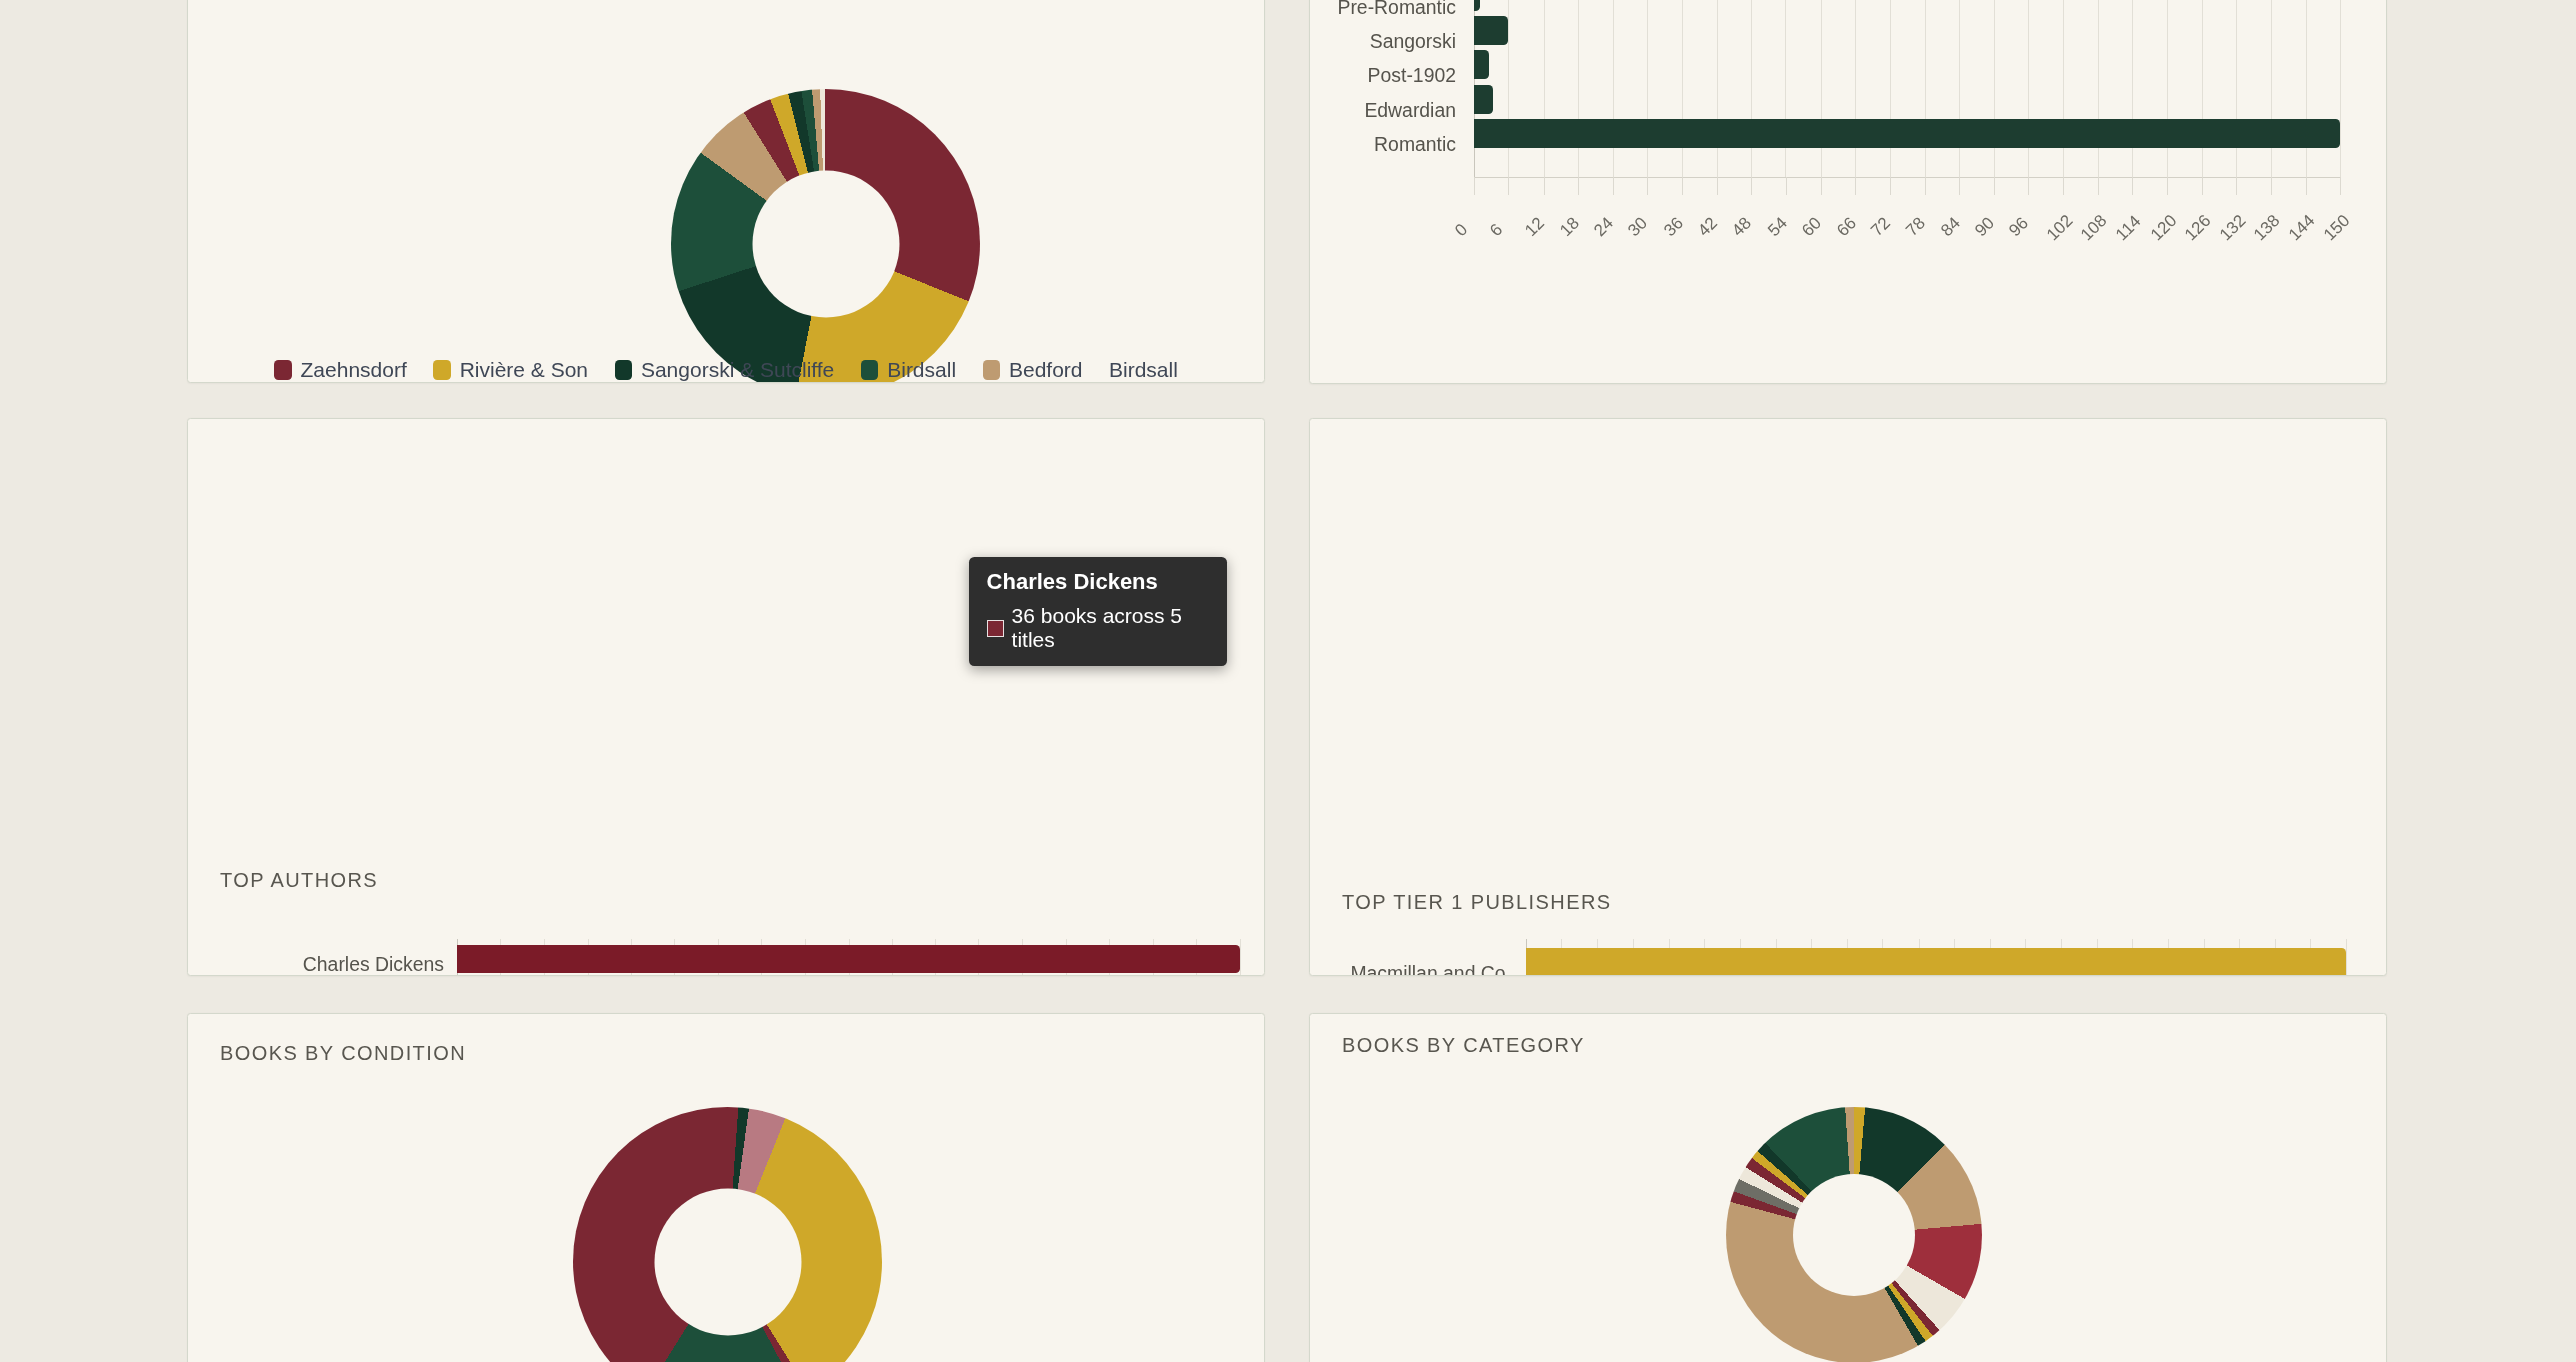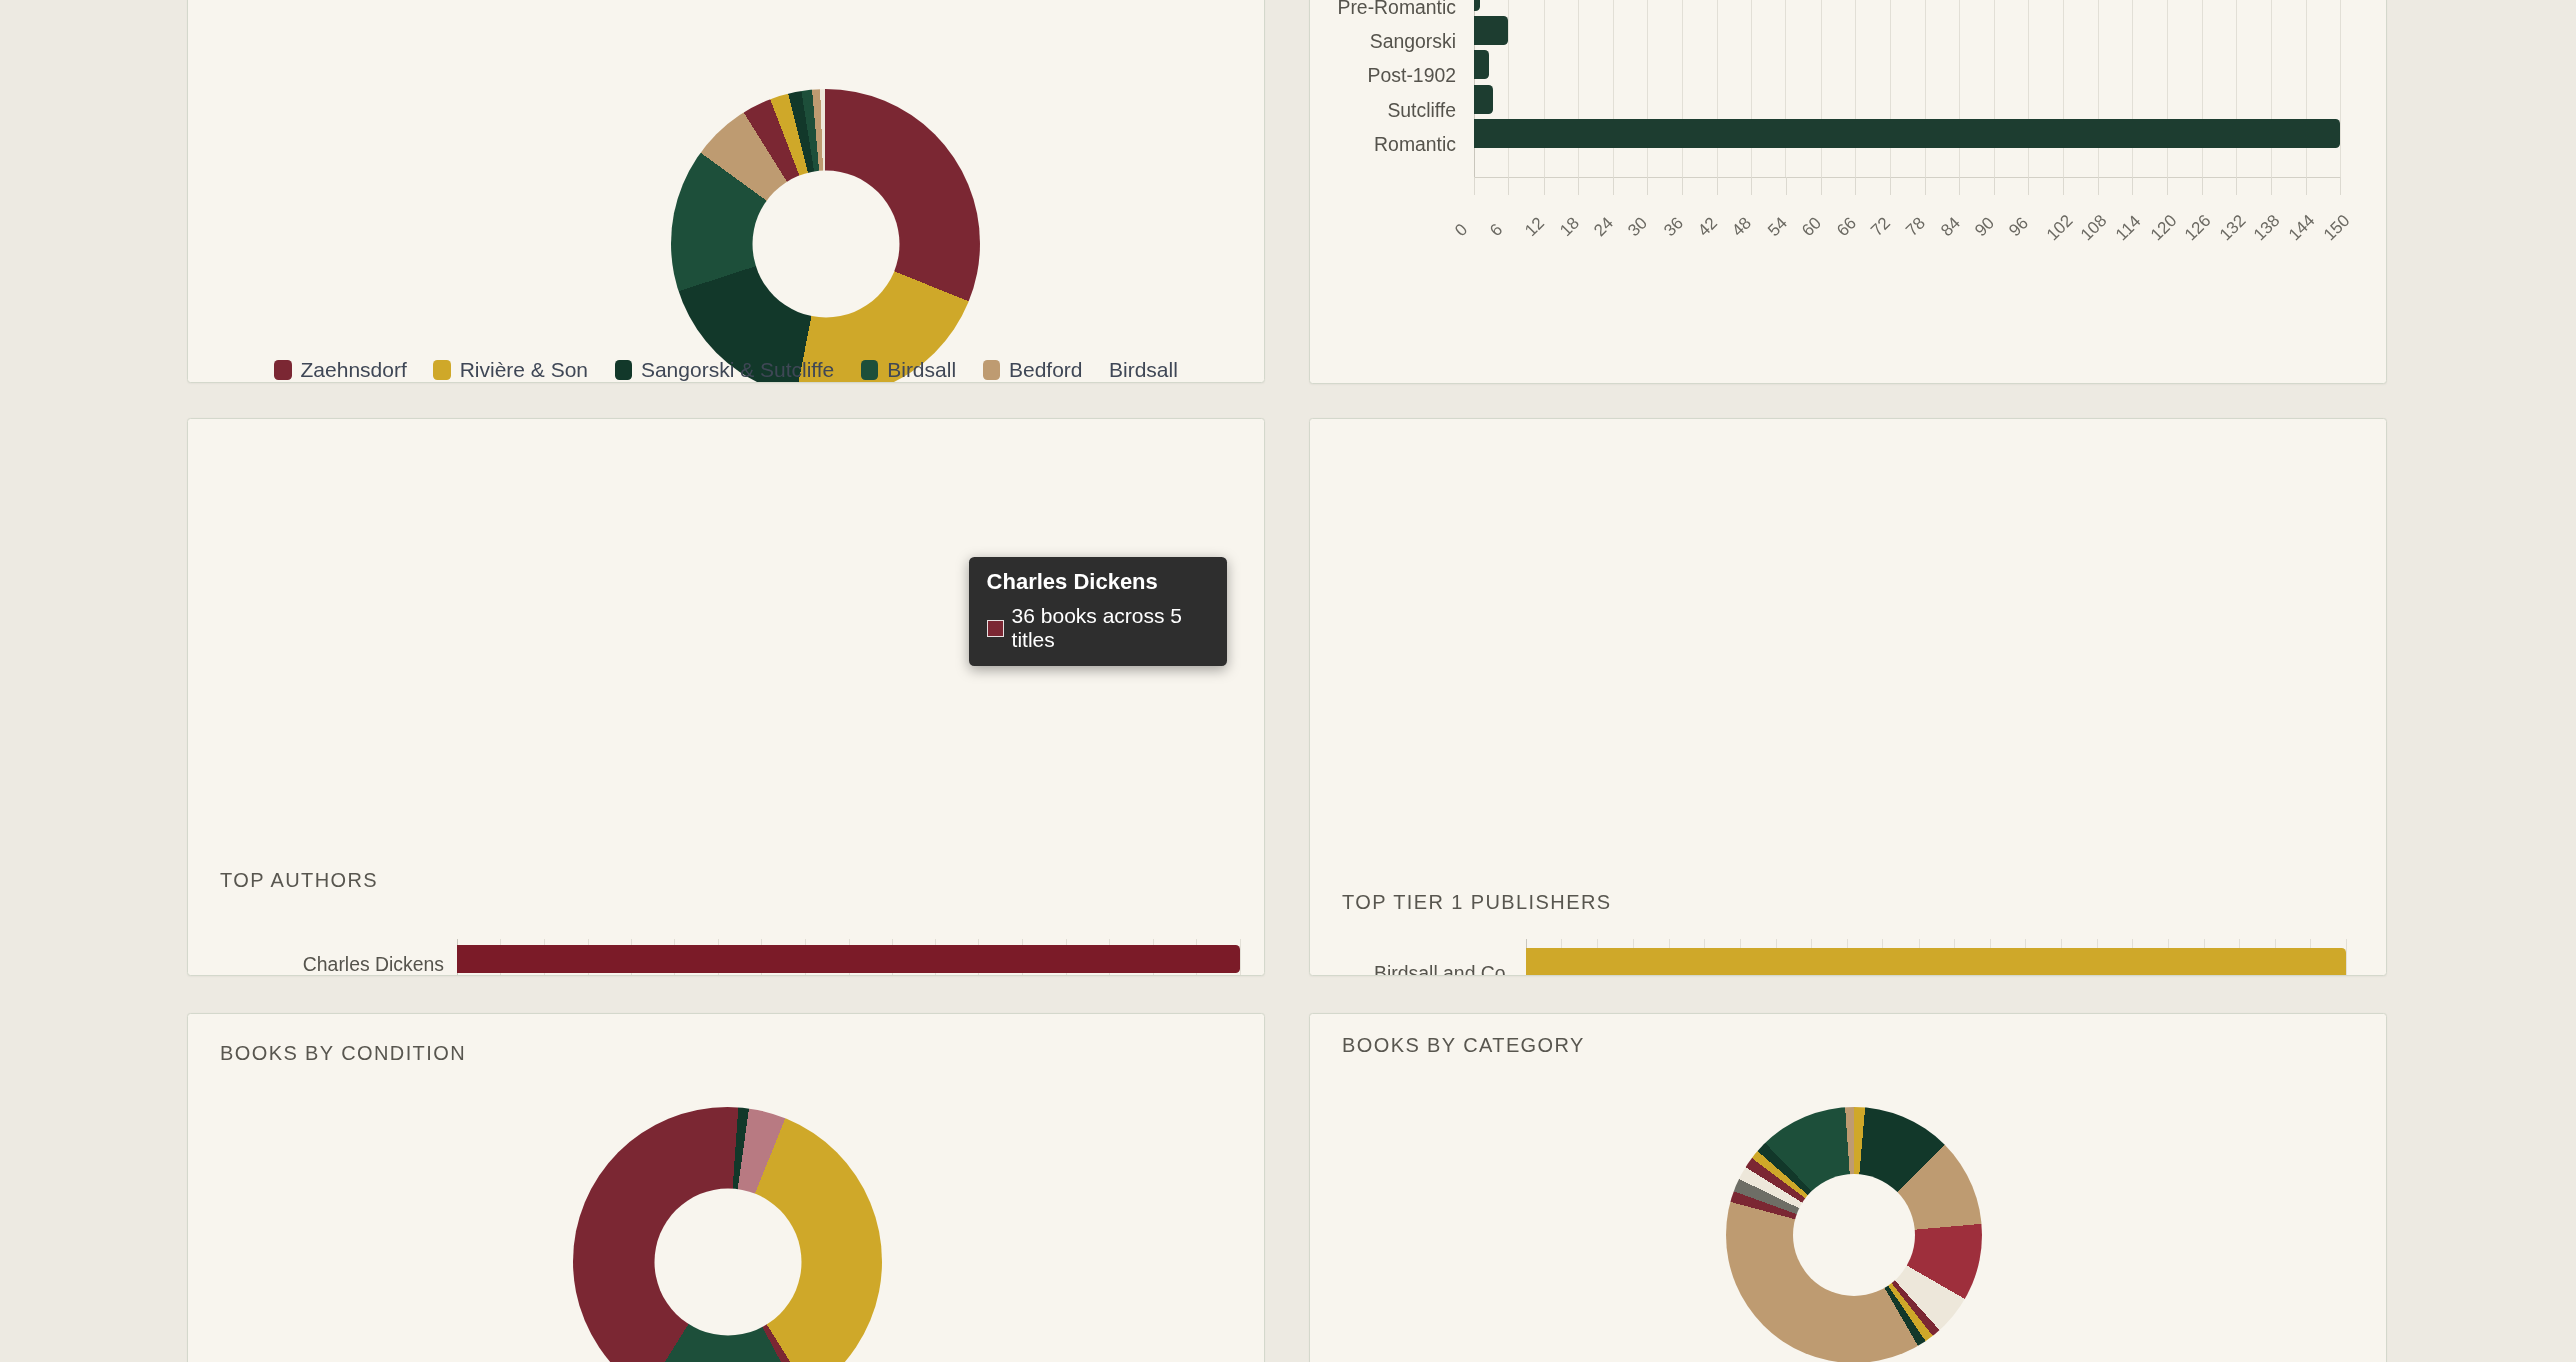--- a/index.html
+++ b/index.html
@@ -123,21 +123,21 @@
 
     </div>
   </div>
 
   <div class="card" style="left:1309px; top:-300px; width:1078px; height:684px;">
     <div class="barchart" style="left:0; top:0; width:1078px; height:684px;">
 
       <div class="bc-label" style="top:295px; width:146px; left:0;">Pre-Romantic</div>
       <div class="bc-label" style="top:329px; width:146px; left:0;">Sangorski</div>
       <div class="bc-label" style="top:363px; width:146px; left:0;">Post-1902</div>
-      <div class="bc-label" style="top:398px; width:146px; left:0;">Sutcliffe</div>
+      <div class="bc-label" style="top:398px; width:146px; left:0;">Edwardian</div>
       <div class="bc-label" style="top:432px; width:146px; left:0;">Romantic</div>
 
       <div class="bc-plot" style="left:164px; top:225px; width:866px; height:251px;">
         <div class="vaxisline" style="left:0; top:0; height:251px; background:#C9C6BC;"></div>
 
         <div class="gridline" style="left:34px"></div>
         <div class="gridline" style="left:70px"></div>
         <div class="gridline" style="left:104px"></div>
         <div class="gridline" style="left:139px"></div>
         <div class="gridline" style="left:173px"></div>
@@ -270,21 +270,21 @@
       <span class="tt-swatch"></span>
       <span>36 books across 5 titles</span>
     </div>
   </div>
 
   <div class="card" style="left:1309px; top:418px; width:1078px; height:558px;">
     <div class="card-title" style="position:absolute; left:32px; top:472px;">TOP TIER 1 PUBLISHERS</div>
 
     <div class="barchart" style="left:0; top:0; width:1078px; height:558px;">
 
-      <div class="bc-label" style="top:543px; width:201px; left:0;">Birdsall and Co.</div>
+      <div class="bc-label" style="top:543px; width:201px; left:0;">Macmillan and Co.</div>
 
       <div class="bc-plot" style="left:216px; top:520px; width:820px; height:325px;">
         <div class="vaxisline" style="left:0; top:0; height:325px; background:#C9C6BC;"></div>
 
         <div class="gridline" style="left:35px"></div>
         <div class="gridline" style="left:71px"></div>
         <div class="gridline" style="left:107px"></div>
         <div class="gridline" style="left:143px"></div>
         <div class="gridline" style="left:178px"></div>
         <div class="gridline" style="left:214px"></div>

